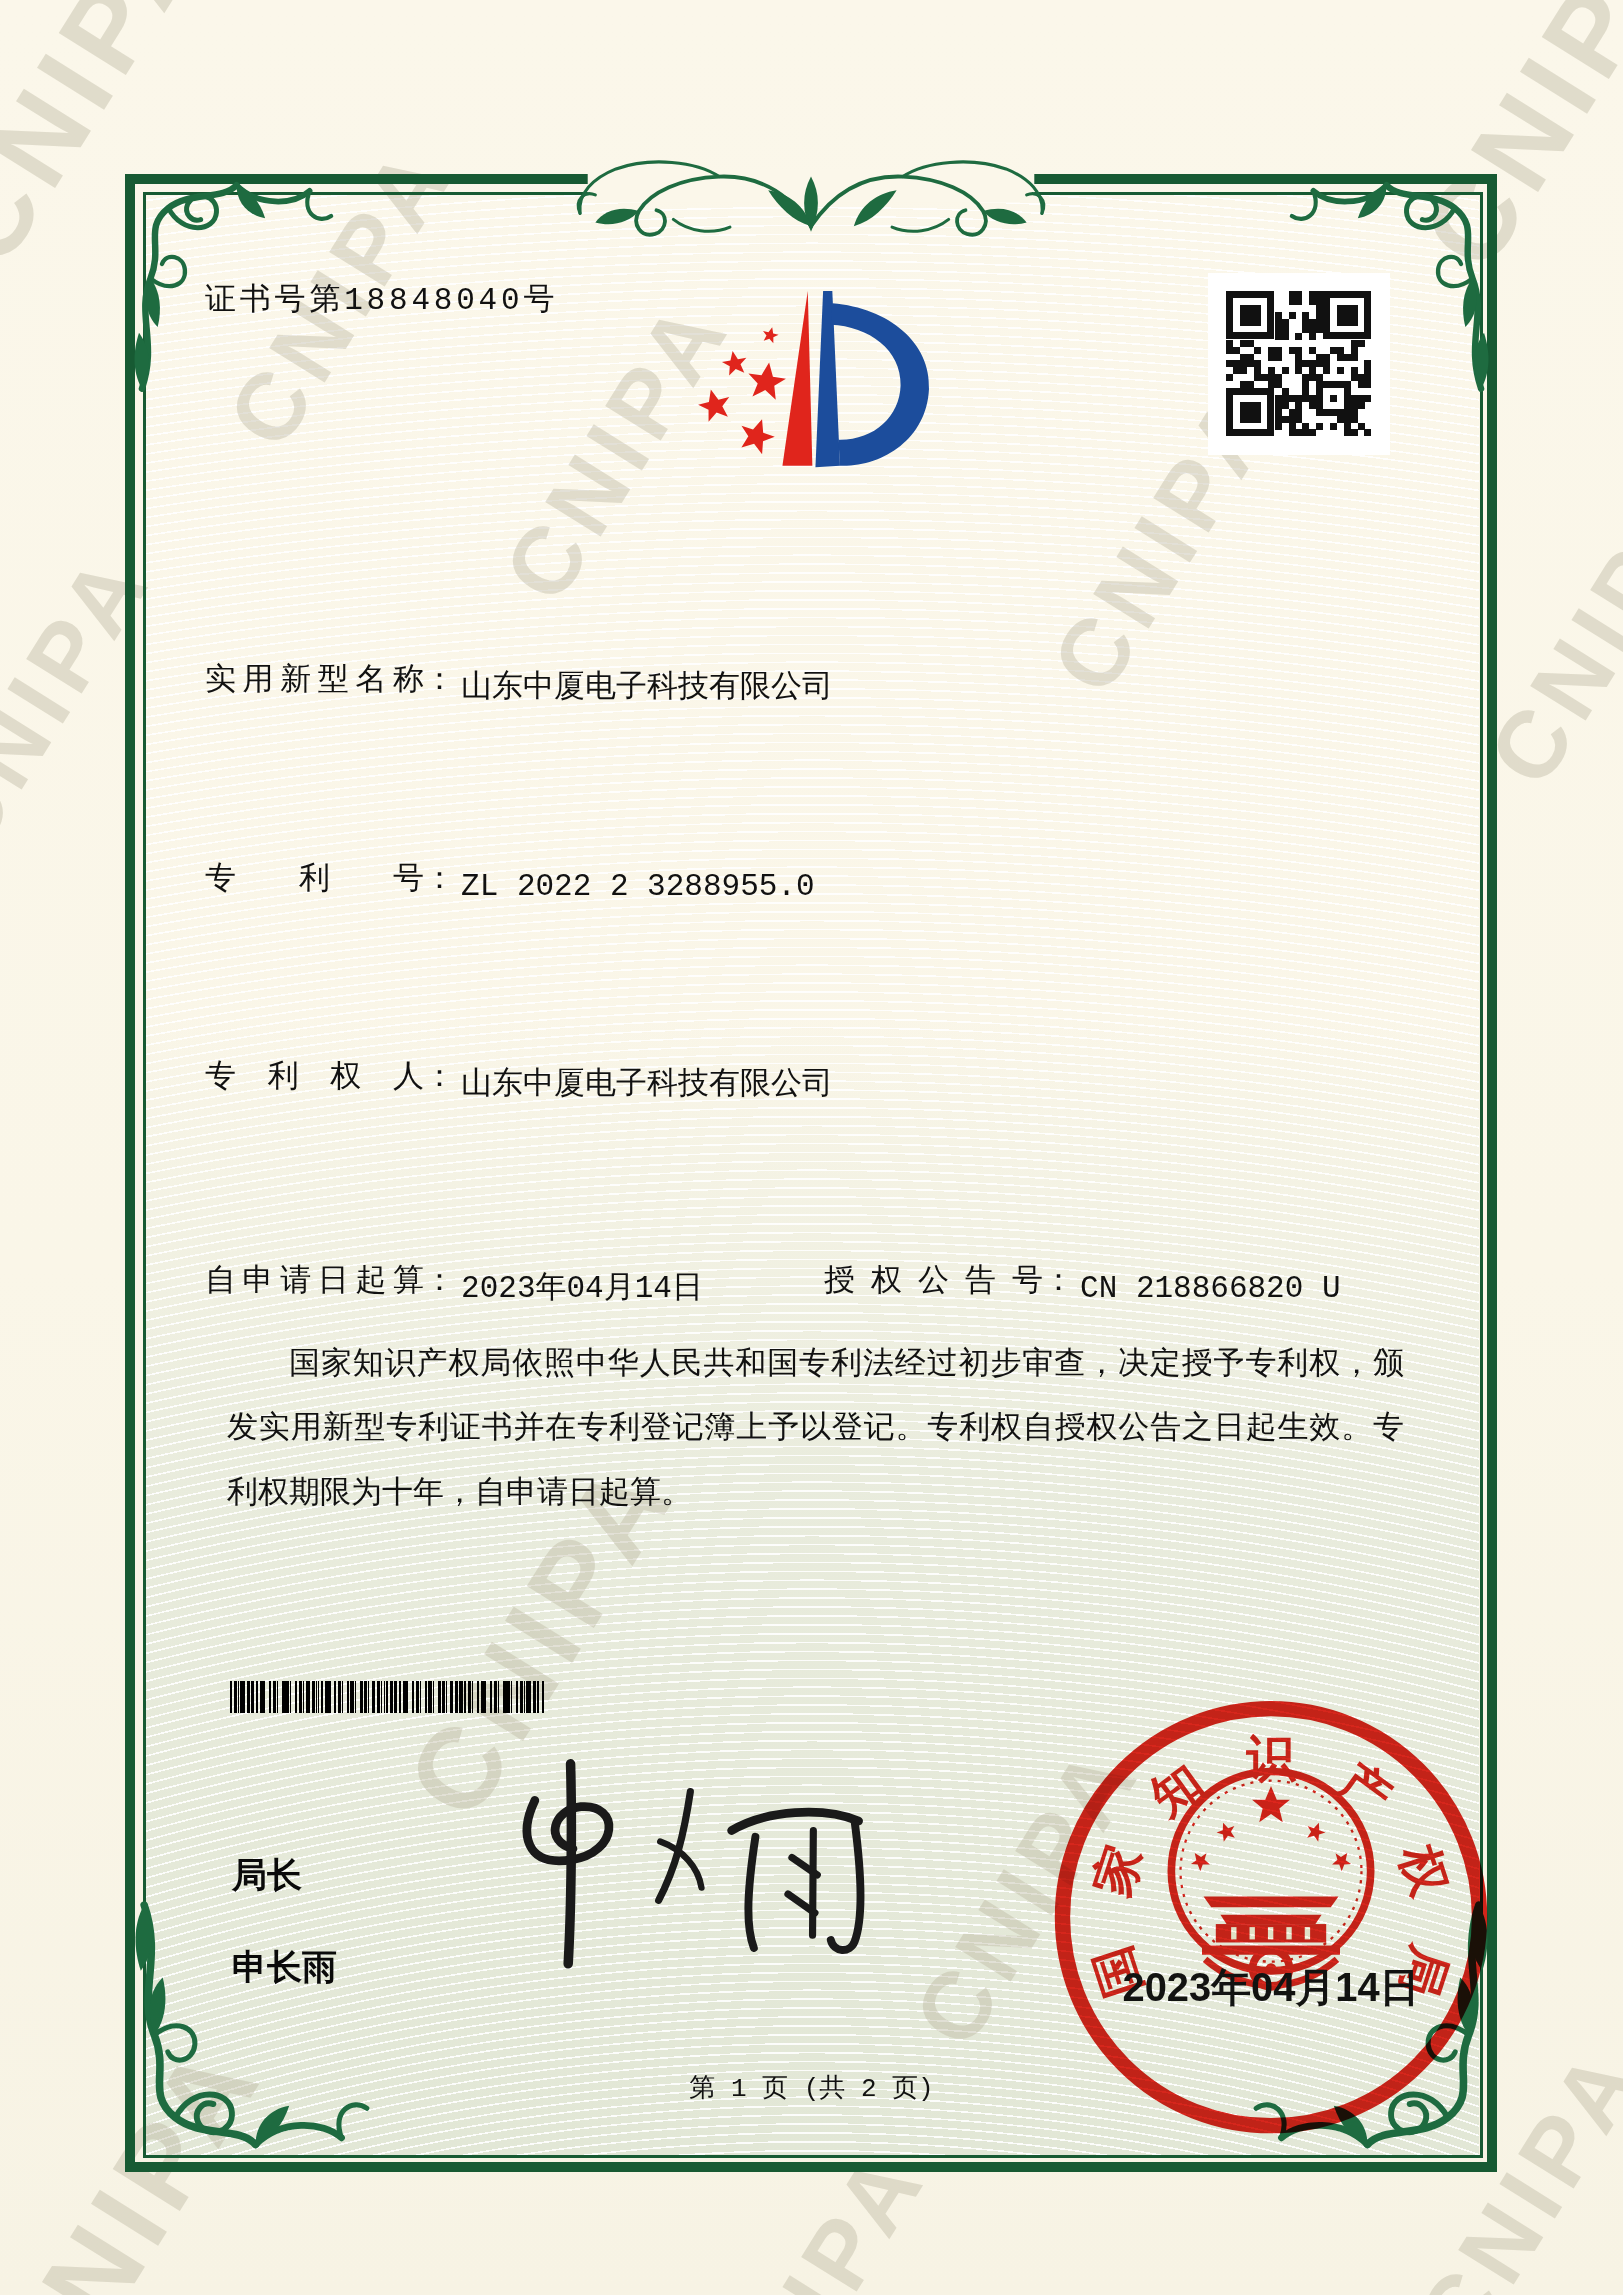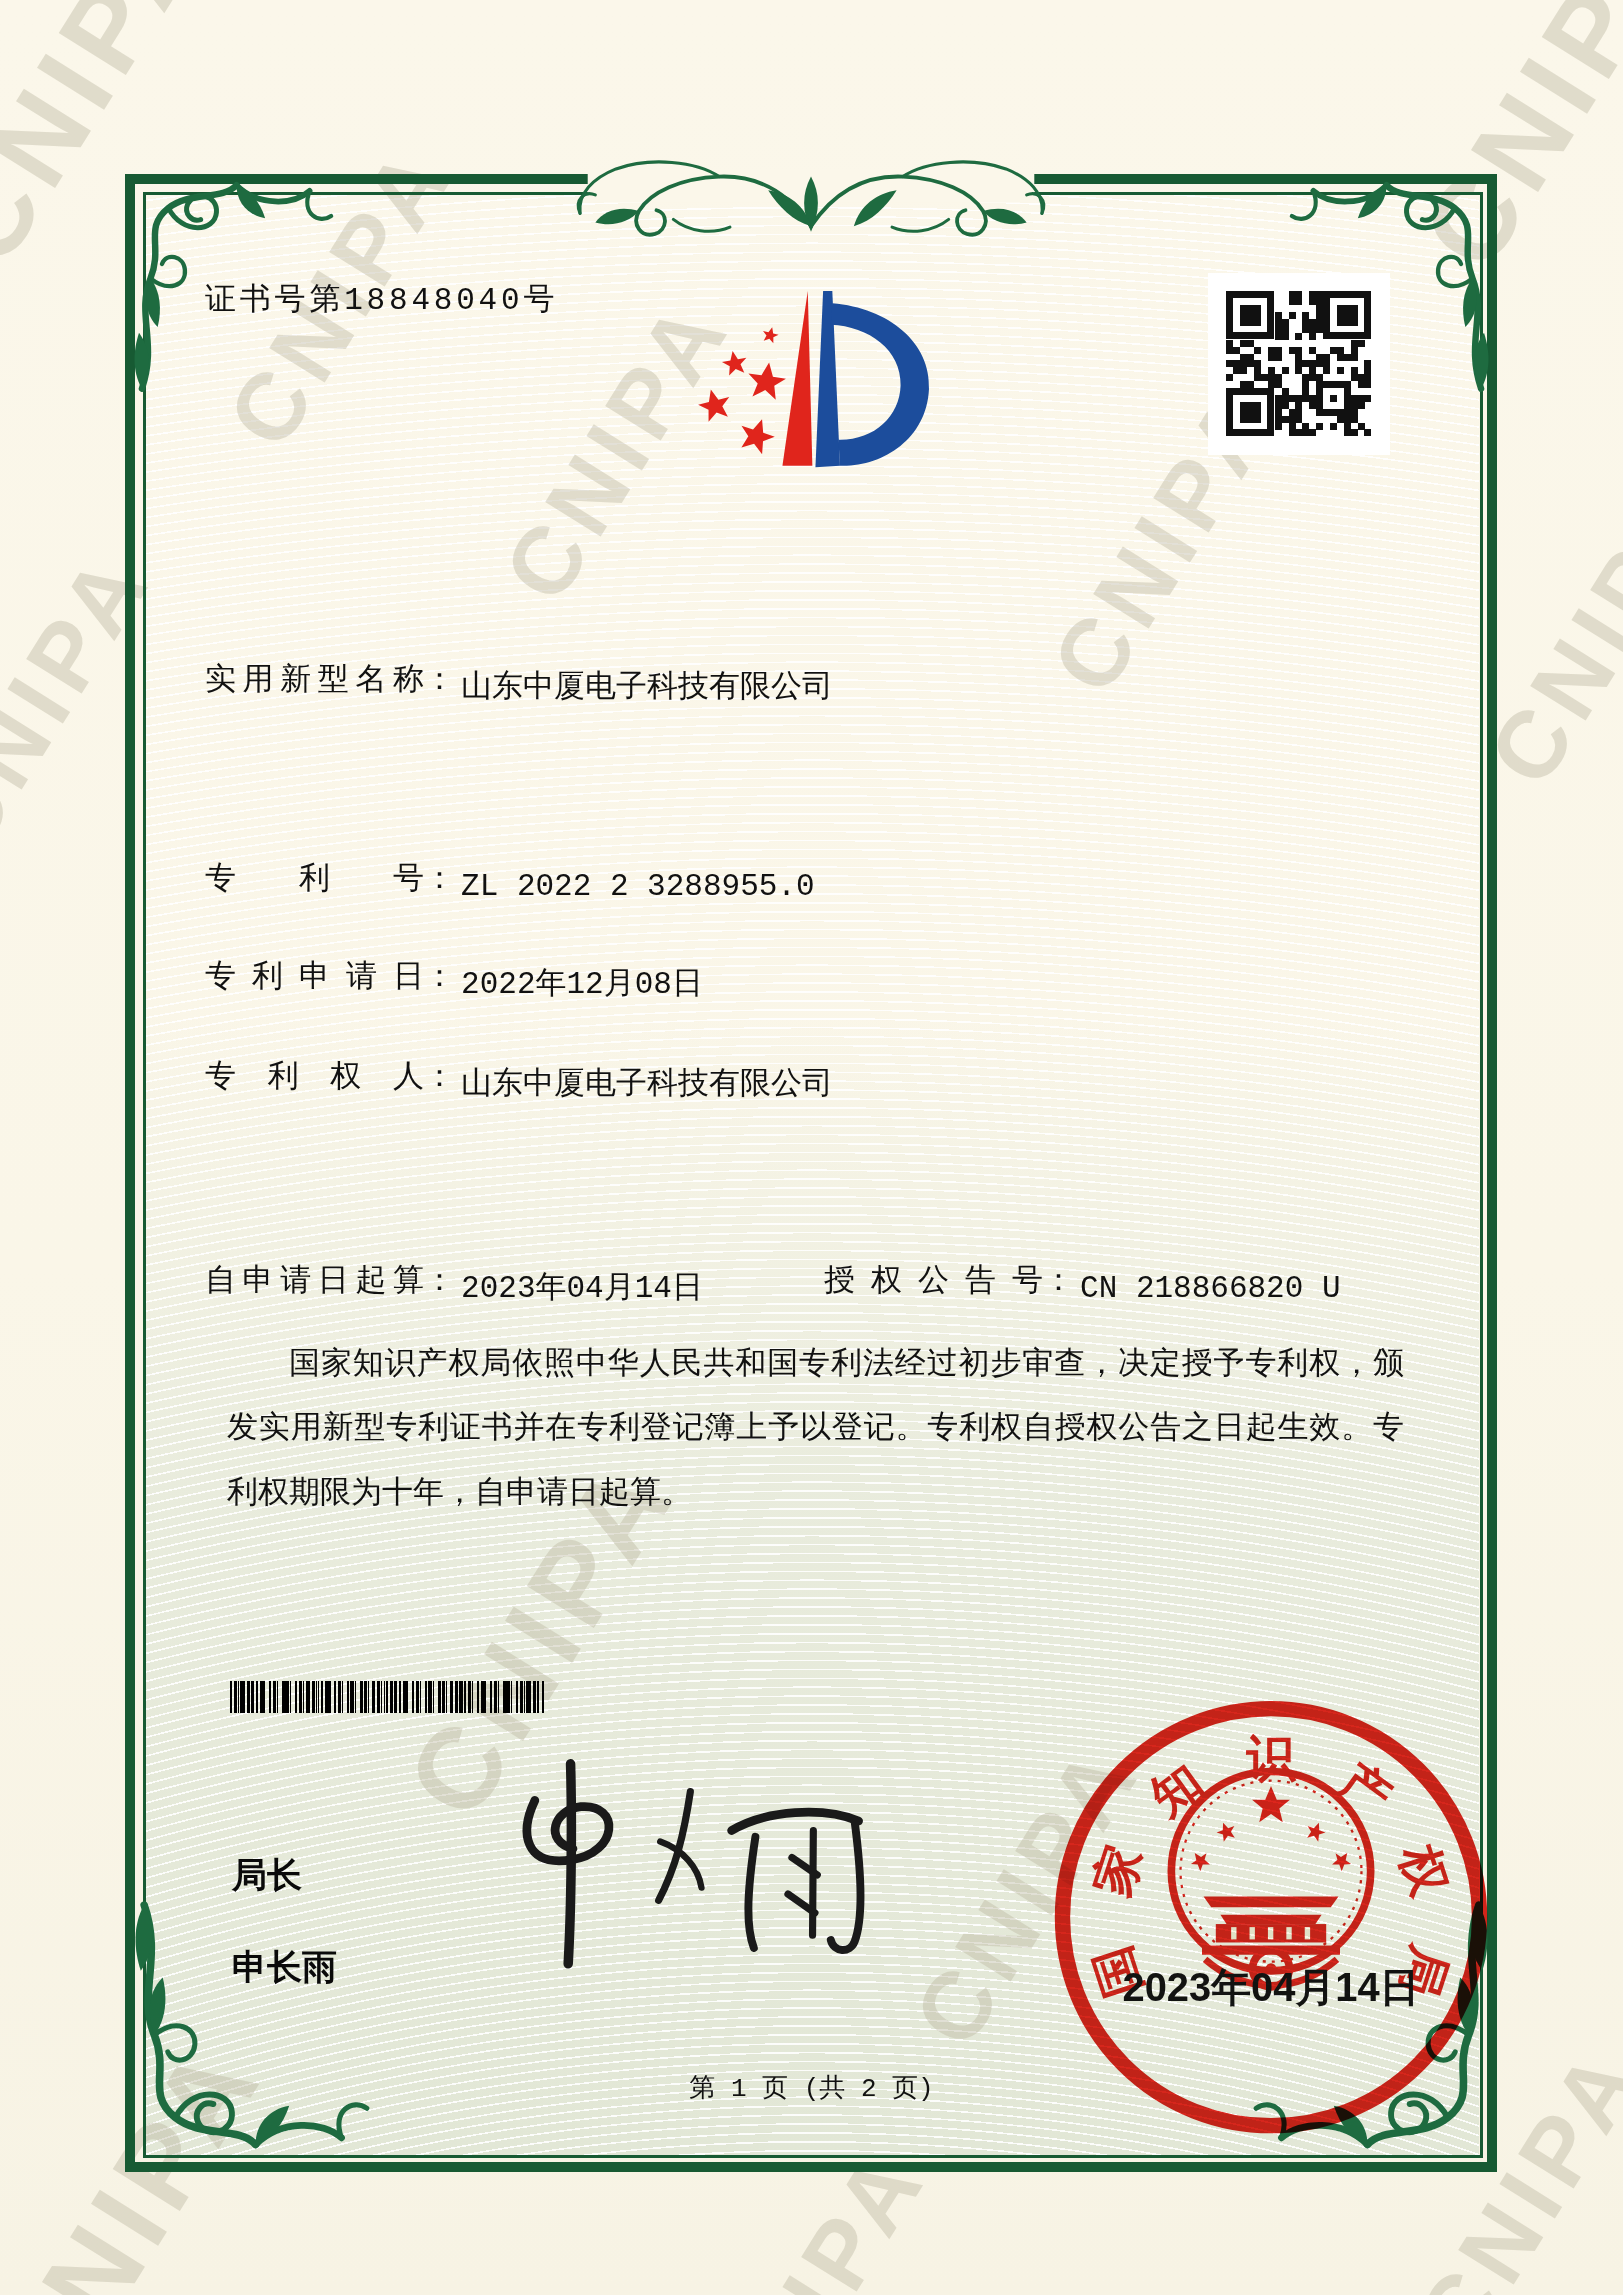--- a/index.html
+++ b/index.html
@@ -335,23 +335,20 @@
     <div class="qr-a"></div>
   </div>
 
 
   <div class="row serif" style="top:658px">
     <span class="lab">实用新型名称</span><span class="sep">：</span><span class="val">山东中厦电子科技有限公司</span>
   </div>
   <div class="row serif" style="top:857px">
     <span class="lab">专利号</span><span class="sep">：</span><span class="val">ZL 2022 2 3288955.0</span>
   </div>
-  <div class="row serif" style="top:955px">
-    <span class="lab">专利申请日</span><span class="sep">：</span><span class="val">2022年12月08日</span>
-  </div>
   <div class="row serif" style="top:1055px">
     <span class="lab">专利权人</span><span class="sep">：</span><span class="val">山东中厦电子科技有限公司</span>
   </div>
   <div class="row serif" style="top:1259px">
     <span class="lab">自申请日起算</span><span class="sep">：</span><span class="val">2023年04月14日</span>
     <span class="grp2">
       <span class="lab">授权公告号</span><span class="sep">：</span><span class="val">CN 218866820 U</span>
     </span>
   </div>
 

